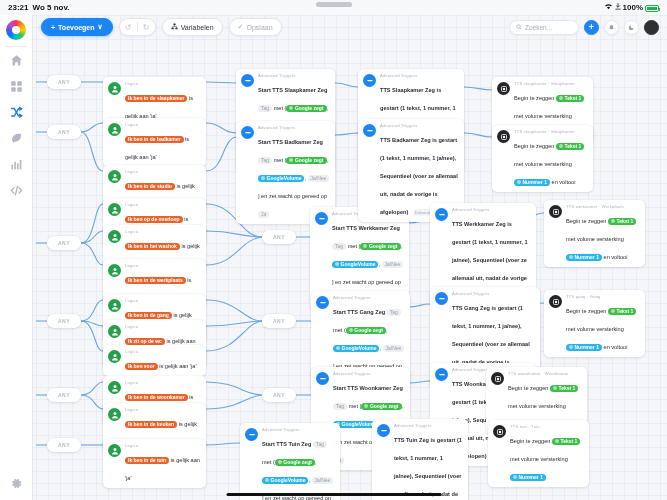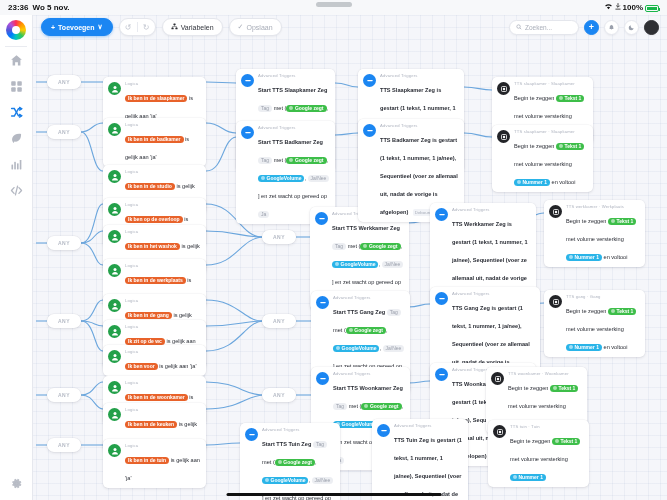--- a/index.html
+++ b/index.html
@@ -112,21 +112,21 @@
 
   
   .homebar{ position:absolute; bottom:4px; left:50%; transform:translateX(-50%);
     width:215px;height:3px;background:#111;border-radius:2px; z-index:60;}
 </style>
 </head>
 <body>
 
 <div class="statusbar">
   <div class="sb-left">
-    <span>23:36</span>
+    <span>23:21</span>
     <span>Wo 5 nov.</span>
   </div>
   <div class="sb-notch"></div>
   <div class="sb-right">
     <span>
       <svg width="9" height="7" viewBox="0 0 12 9">
           <path d="M6 8.2 8.1 5.6A3.3 3.3 0 0 0 3.9 5.6L6 8.2Z" fill="#111"></path>
           <path d="M1.6 3.3A7 7 0 0 1 10.4 3.3l-1 1.2A5.4 5.4 0 0 0 2.6 4.5Z" fill="#111"></path>
         </svg>
     </span>

